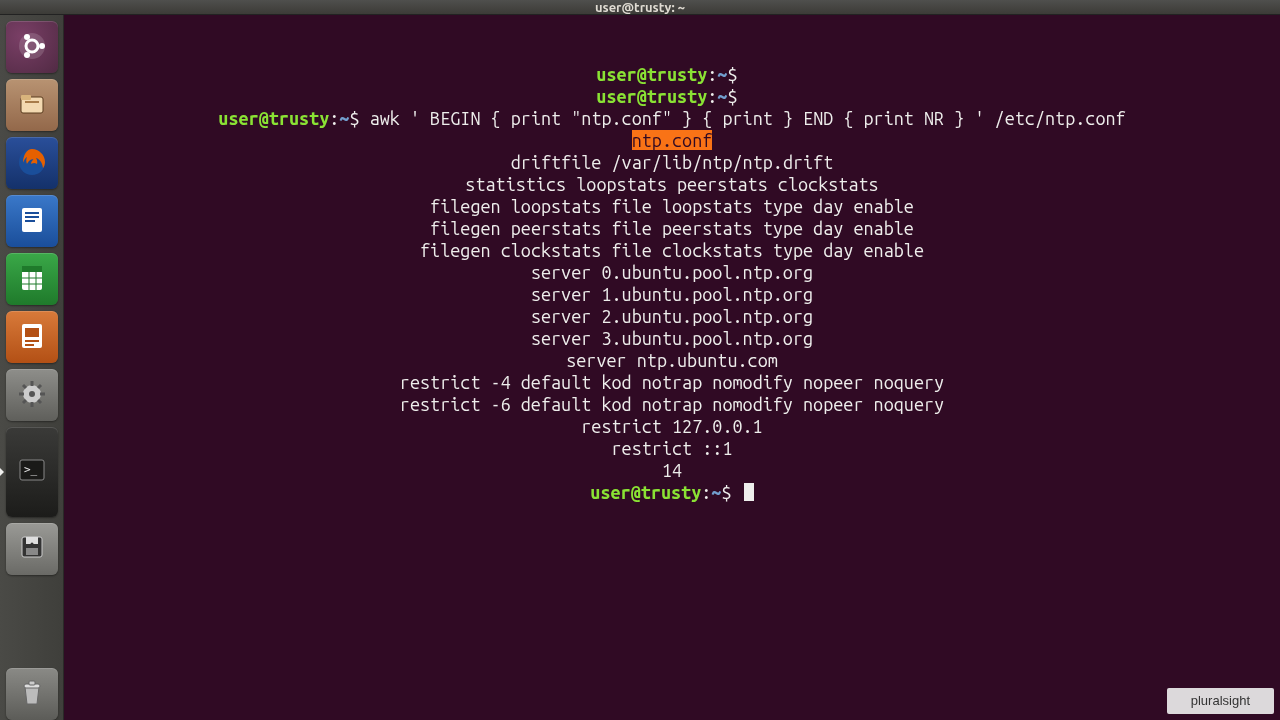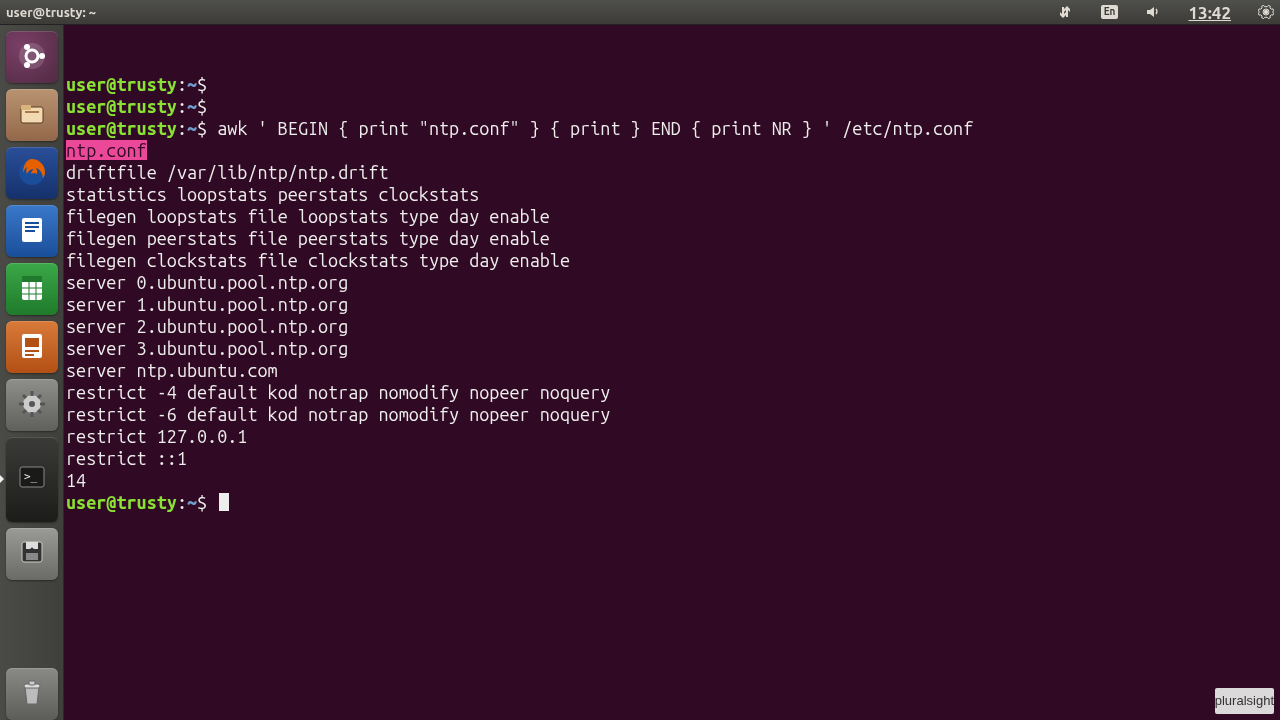--- a/index.html
+++ b/index.html
@@ -8,22 +8,23 @@
 
   
   .top-panel {
     height: 15px;
     background: linear-gradient(to bottom, #4f4f4d 0%, #3c3b37 100%);
     color: #dfdbd2;
     display: flex;
     align-items: center;
     font-size: 13px;
     font-weight: bold;
-    padding: 12px 6px;
+    padding: 0 6px;
     border-bottom: 1px solid #222;
+    flex-direction: column;
   }
   .top-panel .title { flex: 0 0 auto; }
   .top-panel .spacer { flex: 1; }
   .top-panel .indicator { margin-left: 27px; display: flex; align-items: center; font-weight: normal; }
   .top-panel .indicator svg { width: 16px; height: 16px; fill: #dfdbd2; }
   .top-panel .lang-badge {
     background: #dfdbd2; color: #3c3b37; font-size: 10px; font-weight: bold;
     padding: 1px 3px; border-radius: 2px; line-height: 12px;
   }
   .top-panel .clock { font-weight: bold; font-size: 17px; text-decoration: underline; }
@@ -69,35 +70,35 @@
     flex: 1;
     background: #300a24;
     color: #eeeeec;
     font-family: "Ubuntu Mono", "DejaVu Sans Mono", monospace;
     font-size: 18px;
     line-height: 22px;
     padding: 4px 2px;
     white-space: pre;
     position: relative;
   }
-  .terminal .line { display: block; }
+  .terminal .line { display: block; text-align: center; }
   .prompt-user { color: #8ae234; font-weight: bold; }
   .prompt-path { color: #729fcf; font-weight: bold; }
   .cmd { color: #eeeeec; margin-top: 48px; }
-  .highlight { background: #ec4899; color: #300a24; }
+  .highlight { background: #f97316; color: #300a24; }
   .cursor {
     display: inline-block; width: 10px; height: 18px;
     background: #eeeeec; vertical-align: -2px; margin-left: 2px;
   }
 
   
   .watermark {
     position: absolute; right: 6px; bottom: 6px;
     background: rgba(240,240,240,0.9); color: #333;
-    font-size: 13px; padding: 2px 0; border-radius: 2px;
+    font-size: 13px; padding: 2px 24px; border-radius: 2px;
     font-family: sans-serif;
   }
 </style>
 </head>
 <body>
 
 <div class="top-panel">
   <span class="title">user@trusty: ~</span>
   <span class="spacer"></span>
   <span class="indicator">

